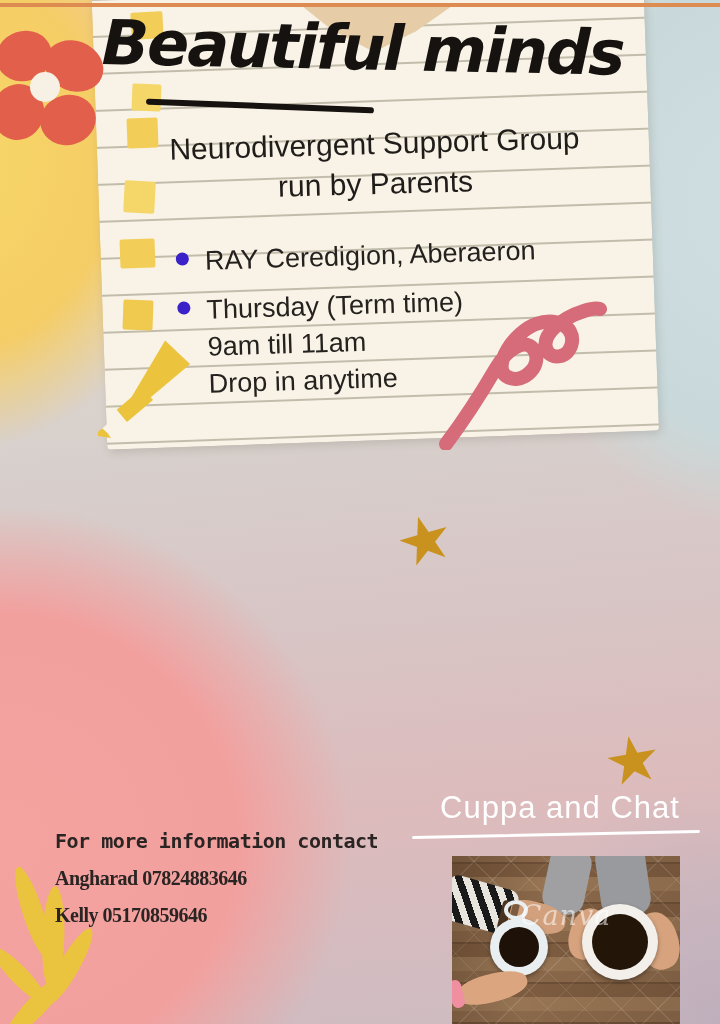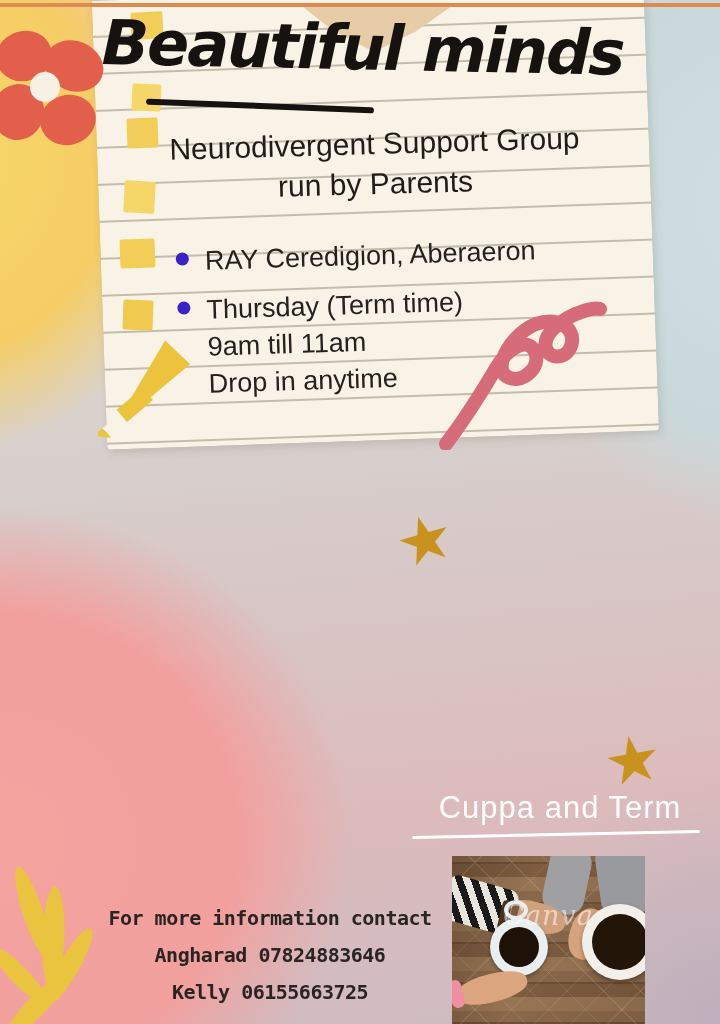--- a/index.html
+++ b/index.html
@@ -67,26 +67,26 @@
 
   .who{left:338px;top:540px;width:382px;z-index:3;text-align:center;}
   .who-heading{font-size:19px;letter-spacing:-0.5px;line-height:33px;}
   .who-body{font-size:15px;letter-spacing:-0.8px;line-height:33px;white-space:pre-line;}
 
   .cuppa{left:415px;top:790px;width:290px;z-index:3;text-align:center;color:#fff;
     font-size:31px;font-weight:400;letter-spacing:1px;white-space:nowrap;}
   .cuppa-underline{left:412px;top:833px;width:288px;height:3px;background:#fff;
     border-radius:2px;transform:rotate(-1.2deg);z-index:3;}
 
-  .contact{left:55px;top:900px;width:430px;z-index:3;text-align:center;line-height:37px;}
+  .contact{left:55px;top:823px;width:430px;z-index:3;line-height:37px;}
   .contact-heading{font-size:20px;letter-spacing:-0.5px;}
-  .contact-line{font-size:20px;letter-spacing:-0.5px;}
+  .contact-line{font-size:20px;letter-spacing:-0.5px;font-family:Liberation Serif, serif;}
 
   
-  .photo{left:452px;top:856px;width:193px;height:168px;z-index:3;overflow:hidden;
+  .photo{left:452px;top:856px;width:228px;height:168px;z-index:3;overflow:hidden;
     background:
       linear-gradient(100deg, rgba(50,32,18,.28) 0%, rgba(50,32,18,0) 38%, rgba(50,32,18,.14) 100%),
       repeating-linear-gradient(0deg, #6d4f36 0 2px, #8a684a 2px 13px, #977554 13px 27px, #7d5c40 27px 40px);}
   .wm-grid{left:0;top:0;right:0;bottom:0;
     background:
       repeating-linear-gradient(45deg, rgba(255,255,255,.10) 0 1px, transparent 1px 26px),
       repeating-linear-gradient(-45deg, rgba(255,255,255,.10) 0 1px, transparent 1px 26px);}
   .sleeve{background:#a0a0a3;border-radius:16px;}
   .sleeve-1{left:94px;top:-10px;width:42px;height:68px;transform:rotate(12deg);}
   .sleeve-2{left:146px;top:-14px;width:50px;height:74px;transform:rotate(-8deg);background:#989a9d;}
@@ -170,37 +170,37 @@
   </svg>
 
 
   <span class="abs star star-1">★</span>
 
   <div class="abs who">
   </div>
 
   <span class="abs star star-2">★</span>
 
-  <div class="abs cuppa">Cuppa and Term</div>
+  <div class="abs cuppa">Cuppa and Chat</div>
   <div class="abs cuppa-underline"></div>
 
   <svg class="abs coral" width="112" height="164" viewBox="0 0 112 164">
     <g fill="#eac43e" transform="rotate(14 40 120)">
       <ellipse cx="26" cy="52" rx="10" ry="48" transform="rotate(-32 26 52)"></ellipse>
       <ellipse cx="52" cy="72" rx="11" ry="52" transform="rotate(-12 52 72)"></ellipse>
       <ellipse cx="74" cy="96" rx="10" ry="44" transform="rotate(16 74 96)"></ellipse>
       <ellipse cx="28" cy="116" rx="9" ry="38" transform="rotate(-58 28 116)"></ellipse>
       <ellipse cx="52" cy="142" rx="10" ry="42" transform="rotate(30 52 142)"></ellipse>
     </g>
   </svg>
 
   <div class="abs contact">
     <div class="contact-heading mono">For more information contact</div>
     <div class="contact-line mono">Angharad 07824883646</div>
-    <div class="contact-line mono">Kelly 06155663725</div>
+    <div class="contact-line mono">Kelly 05170859646</div>
   </div>
 
   <div class="abs photo">
     <div class="abs wm-grid"></div>
     <div class="abs sleeve sleeve-1"></div>
     <div class="abs sleeve sleeve-2"></div>
     <div class="abs skin hand-r1"></div>
     <div class="abs skin hand-r2"></div>
     <div class="abs stripe-sleeve"></div>
     <div class="abs skin arm-l"></div>

